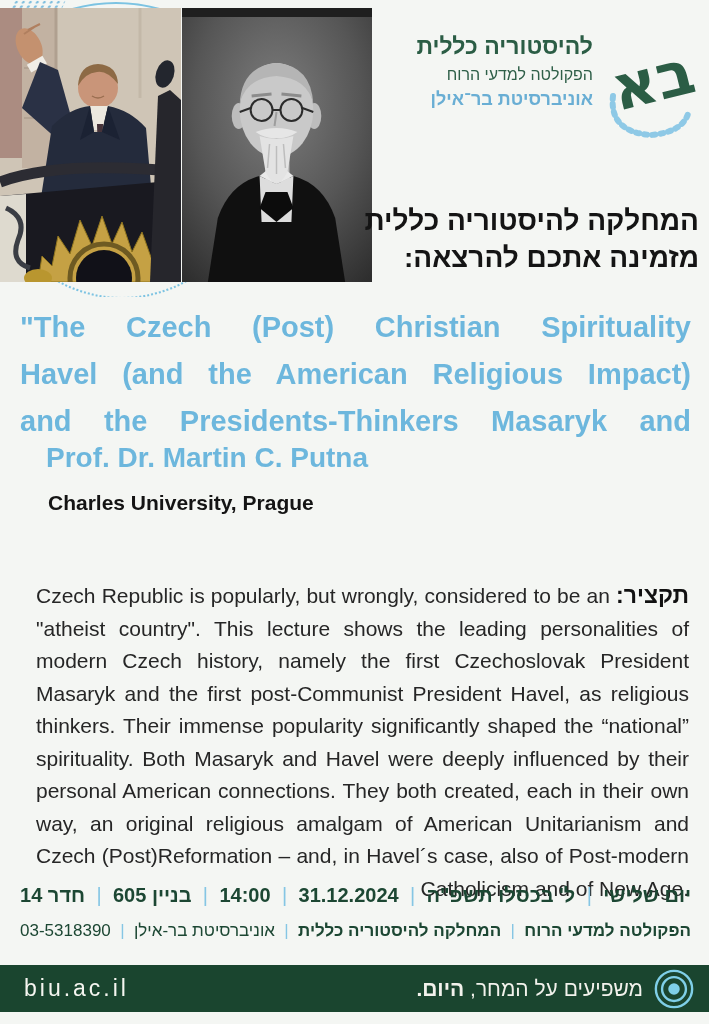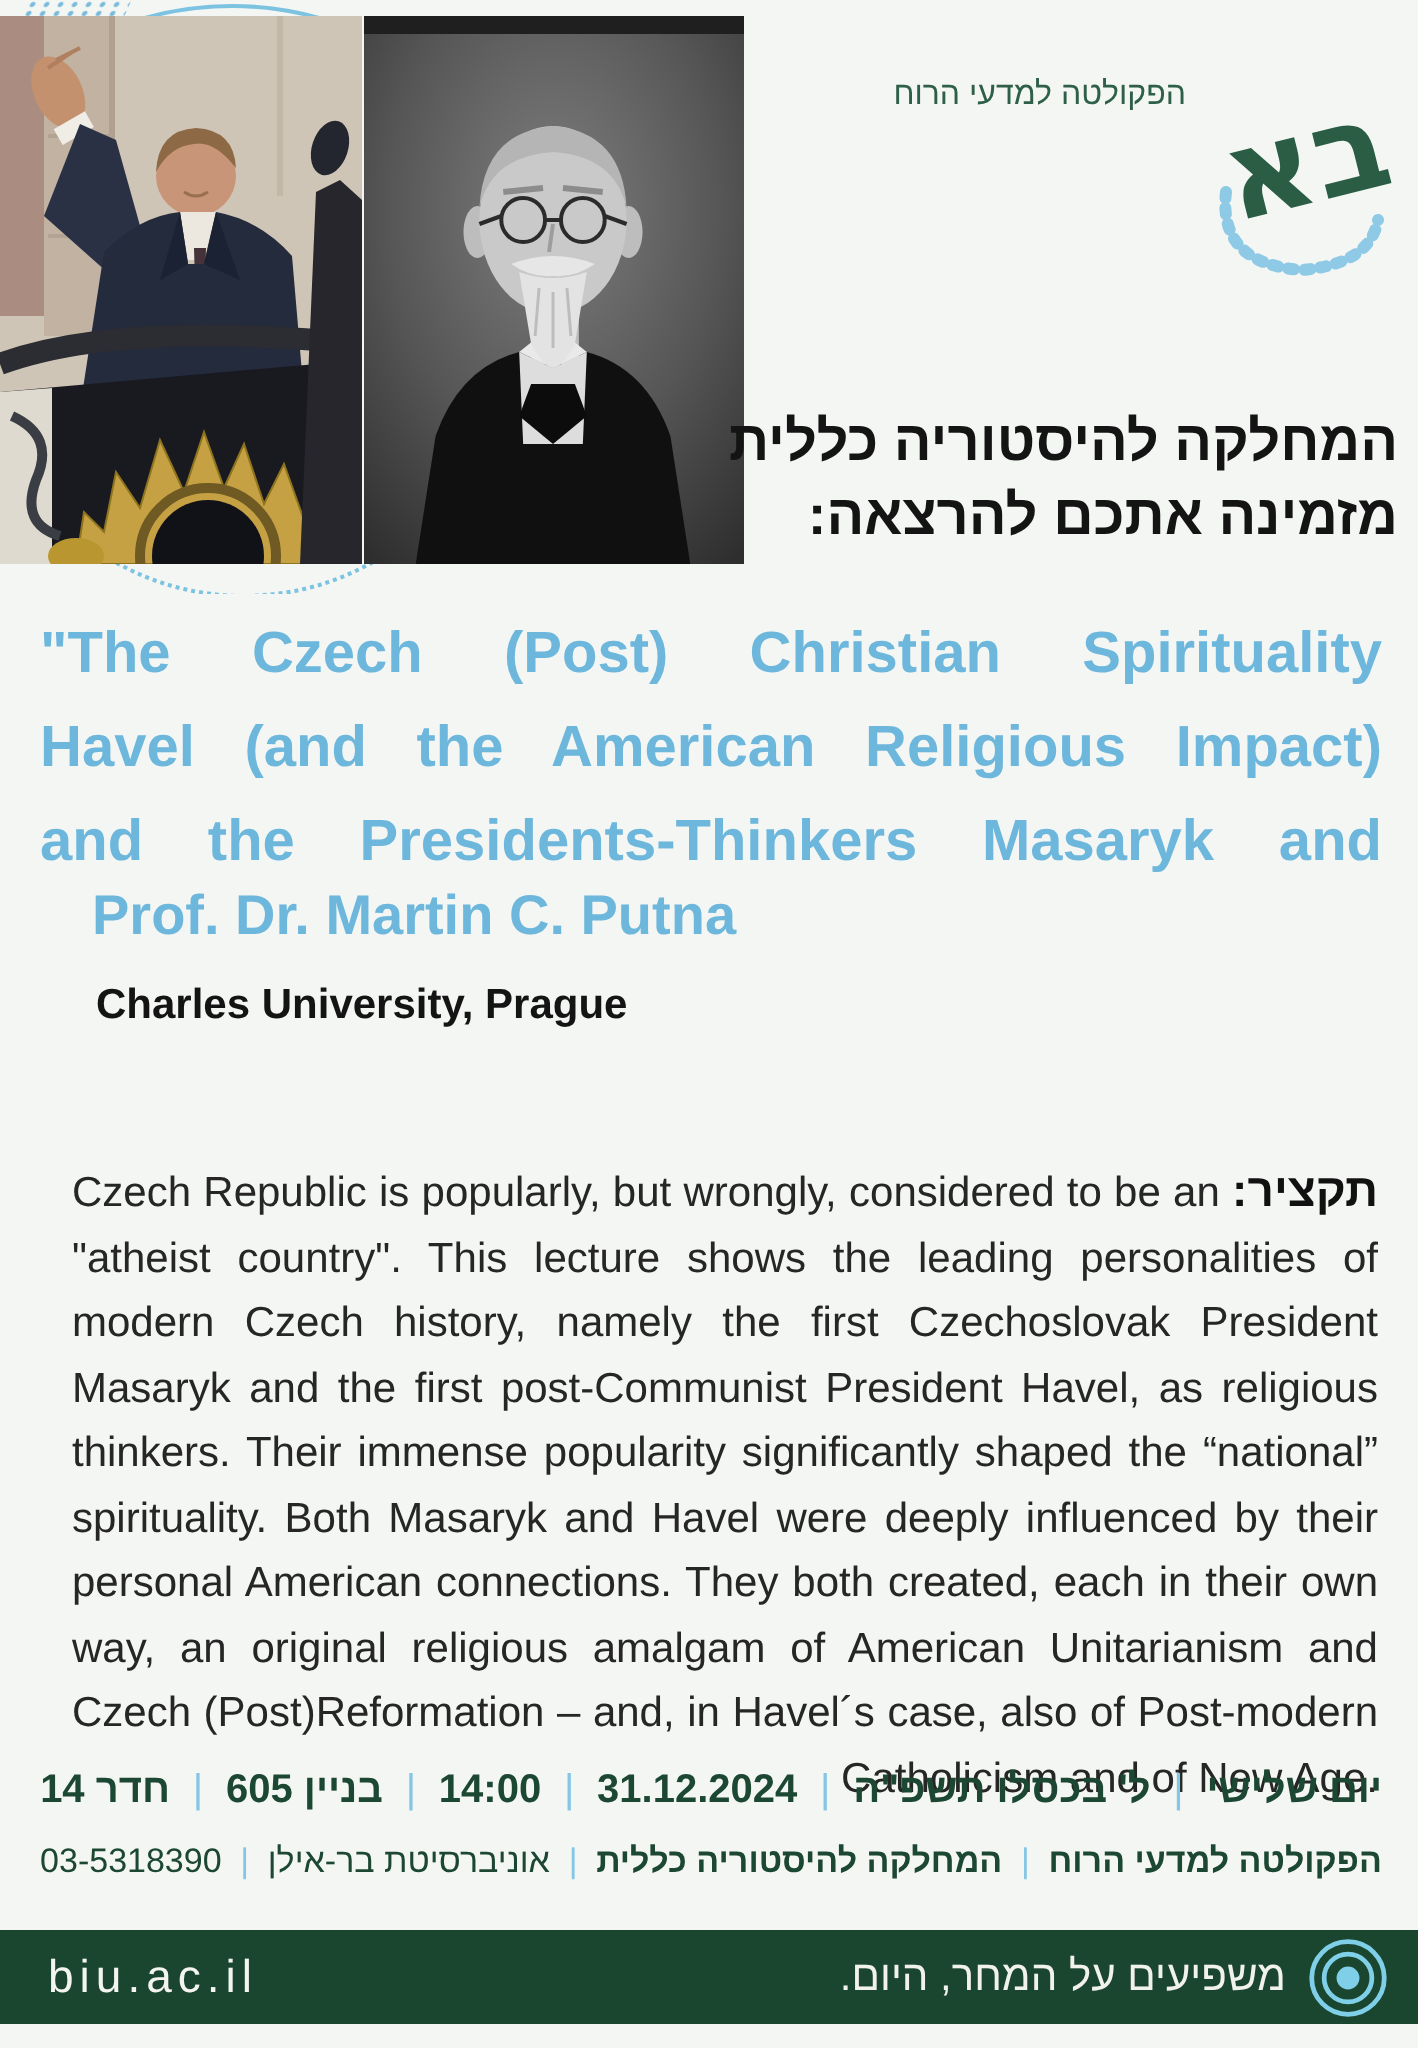--- a/index.html
+++ b/index.html
@@ -44,21 +44,21 @@
   .contact-line{top:921px;font-size:17px;}
   .contact-line .b{font-weight:bold;}
   .sep{color:#85c6e4;font-weight:400;}
   
   .footer{position:absolute;left:0;top:965px;width:709px;height:47px;background:#1a452f;
     display:flex;align-items:center;justify-content:space-between;
     padding:0 14px 0 24px;box-sizing:border-box;}
   .site{color:#f5f5f0;font-size:23px;letter-spacing:3px;}
   .slogan-wrap{display:flex;align-items:center;direction:rtl;gap:10px;}
   .slogan{color:#f2f2ec;font-size:21px;direction:rtl;}
-  .slogan b{font-weight:normal;}
+  .slogan b{font-weight:bold;}
 </style>
 </head>
 <body>
 
 <div class="page">
 
   <div class="top-decor">
     <div class="dots-cluster"></div>
     <div class="top-arc"></div>
   </div>
@@ -151,21 +151,23 @@
   </div>
 
   <div class="logo-mark">
     <svg viewBox="0 0 104 104">
       <text x="54" y="66" text-anchor="middle" font-size="62" font-weight="bold" fill="#2b5d45" transform="rotate(-14 52 45)" font-family="DejaVu Sans, sans-serif">בא</text>
       <path d="M14,60 Q10,96 52,99 Q86,96 90,74" fill="none" stroke="#8ec9e6" stroke-width="6" stroke-dasharray="3 5" stroke-linecap="round"></path>
     </svg>
   </div>
 
   <div class="logo-text">
+    <div class="logo-dept">להיסטוריה כללית</div>
     <div class="logo-faculty">הפקולטה למדעי הרוח</div>
+    <div class="logo-univ">אוניברסיטת בר־אילן</div>
   </div>
 
   <div class="invitation">
     <div>המחלקה להיסטוריה כללית</div>
     <div>מזמינה אתכם להרצאה:</div>
   </div>
 
   <div class="title">
     <div class="title-line">"The Czech (Post) Christian Spirituality</div>
     <div class="title-line">Havel (and the American Religious Impact)</div>

